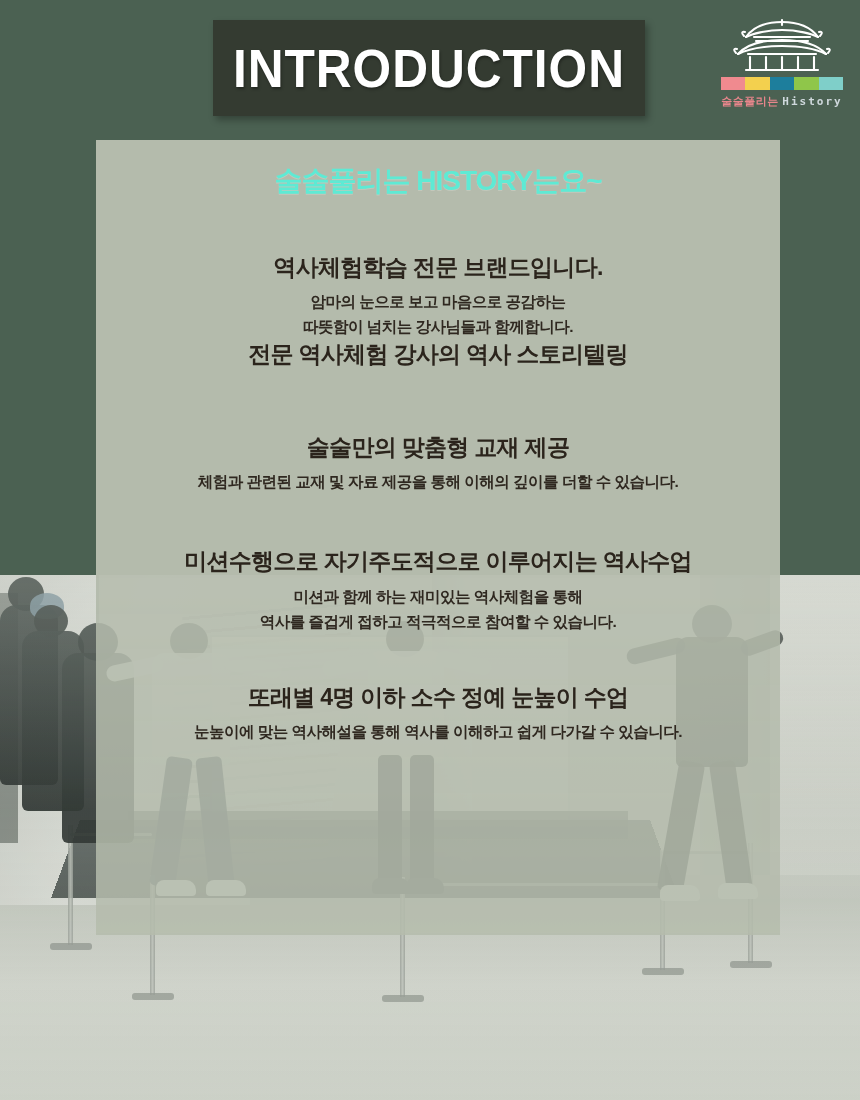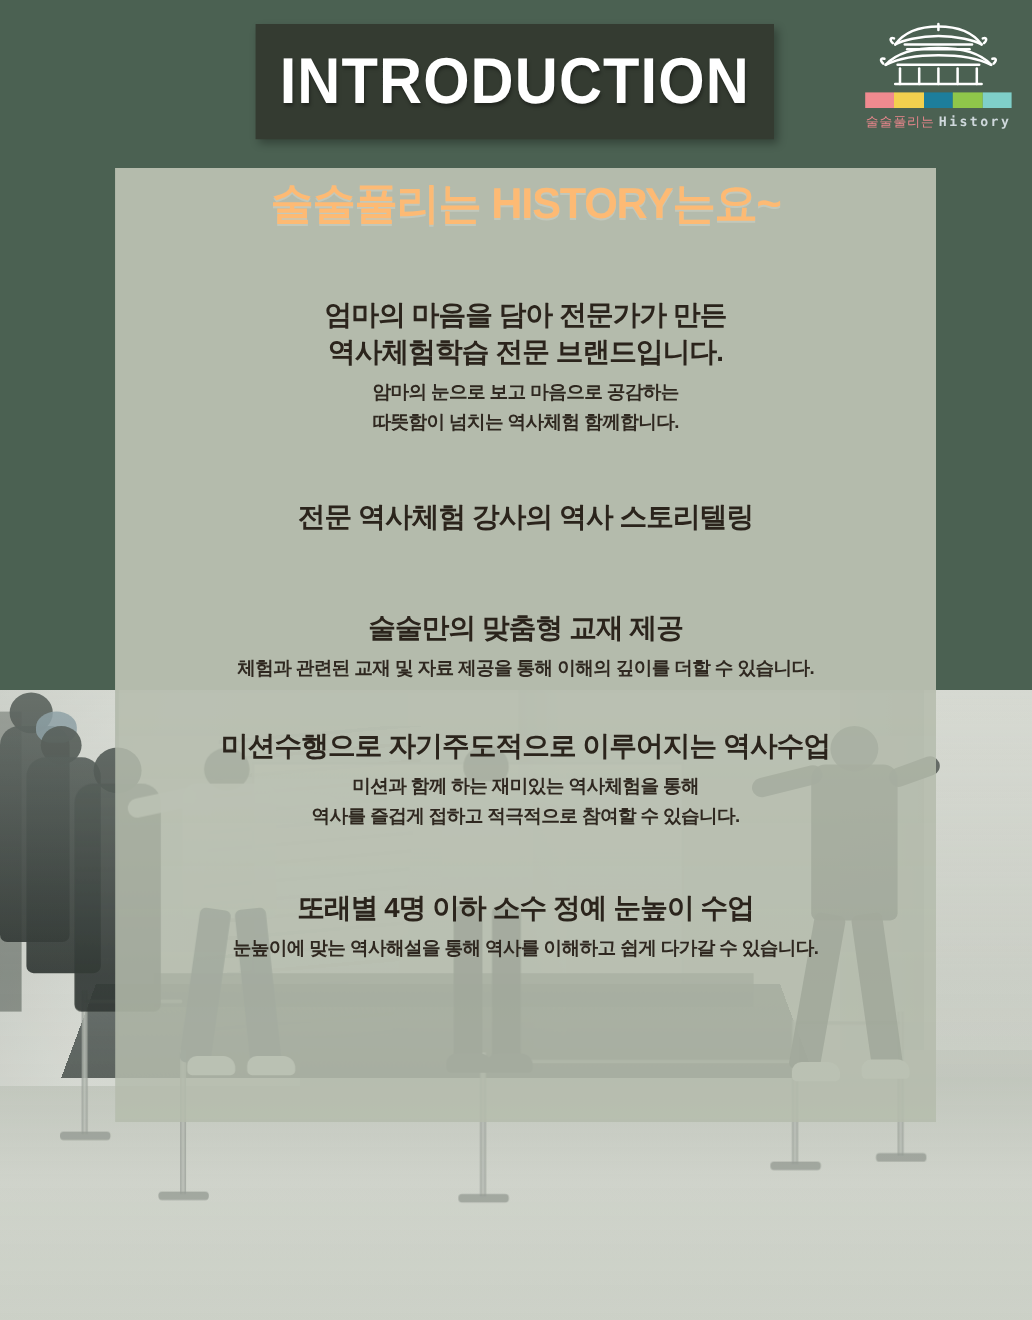--- a/index.html
+++ b/index.html
@@ -173,21 +173,21 @@
     display: flex; width: 122px; height: 13px;
     margin: 3px auto 0;
   }
   #logo .bars span { flex: 1 1 auto; display: block; }
   #logo .logo-text {
     margin-top: 4px;
     font-size: 11px;
     letter-spacing: .5px;
     white-space: nowrap;
   }
-  #logo .logo-kr { color: #e8868c; font-weight: 400; }
+  #logo .logo-kr { color: #e8868c; font-weight: 700; }
   #logo .logo-en {
     color: #cfd8dc; font-weight: 700; letter-spacing: 2px;
     font-family: "DejaVu Sans Mono", monospace; font-size: 11px;
   }
 
   
   #panel {
     position: absolute;
     left: 96px; top: 140px;
     width: 684px; height: 795px;
@@ -202,25 +202,25 @@
   }
 
   #content {
     position: absolute;
     left: 96px; top: 140px;
     width: 684px; height: 795px;
     text-align: center;
   }
 
   .main-heading {
-    color: #fdba74;
-    font-size: 36px;
+    color: #5eead4;
+    font-size: 28px;
     font-weight: 700;
     letter-spacing: -1px;
-    margin-top: 6px;
+    margin-top: 22px;
     text-shadow: 0 1px 0 rgba(255,255,255,.18);
   }
 
   .block { margin-top: 0; }
   .block-title {
     color: #2b241c;
     font-weight: 700;
     font-size: 23px;
     line-height: 1.35;
     letter-spacing: -.7px;
@@ -231,23 +231,23 @@
     font-weight: 700;
     font-size: 15.5px;
     line-height: 1.62;
     letter-spacing: -.5px;
     margin-top: 6px;
   }
   .block-body.wide { font-size: 16px; }
 
   
   #block1 { margin-top: 52px; }
-  #block2 { margin-top: 50px; }
+  #block2 { }
   #block3 { margin-top: 62px; }
-  #block4 { margin-top: 35px; }
+  #block4 { margin-top: 52px; }
   #block5 { margin-top: 48px; }
 </style>
 </head>
 <body>
 
 <div id="poster">
 
   <div id="photo">
     <div class="floor"></div>
     <div class="back-wall"></div>
@@ -367,26 +367,25 @@
 
   <div id="panel-solid-top"></div>
   <div id="panel"></div>
 
   <div id="content">
 
     <div class="main-heading">술술풀리는 HISTORY는요~</div>
 
     <div class="block" id="block1">
       <div class="block-title two-line">
-        <div>엄마의 마음을 담아 전문가가 만든</div>
         <div>역사체험학습 전문 브랜드입니다.</div>
       </div>
       <div class="block-body">
         <div>암마의 눈으로 보고 마음으로 공감하는</div>
-        <div>따뜻함이 넘치는  역사체험 함께합니다.</div>
+        <div>따뜻함이 넘치는  강사님들과 함께합니다.</div>
       </div>
     </div>
 
     <div class="block" id="block2">
       <div class="block-title">
         <div>전문 역사체험 강사의 역사 스토리텔링</div>
       </div>
       <div class="block-body wide">
       </div>
     </div>

